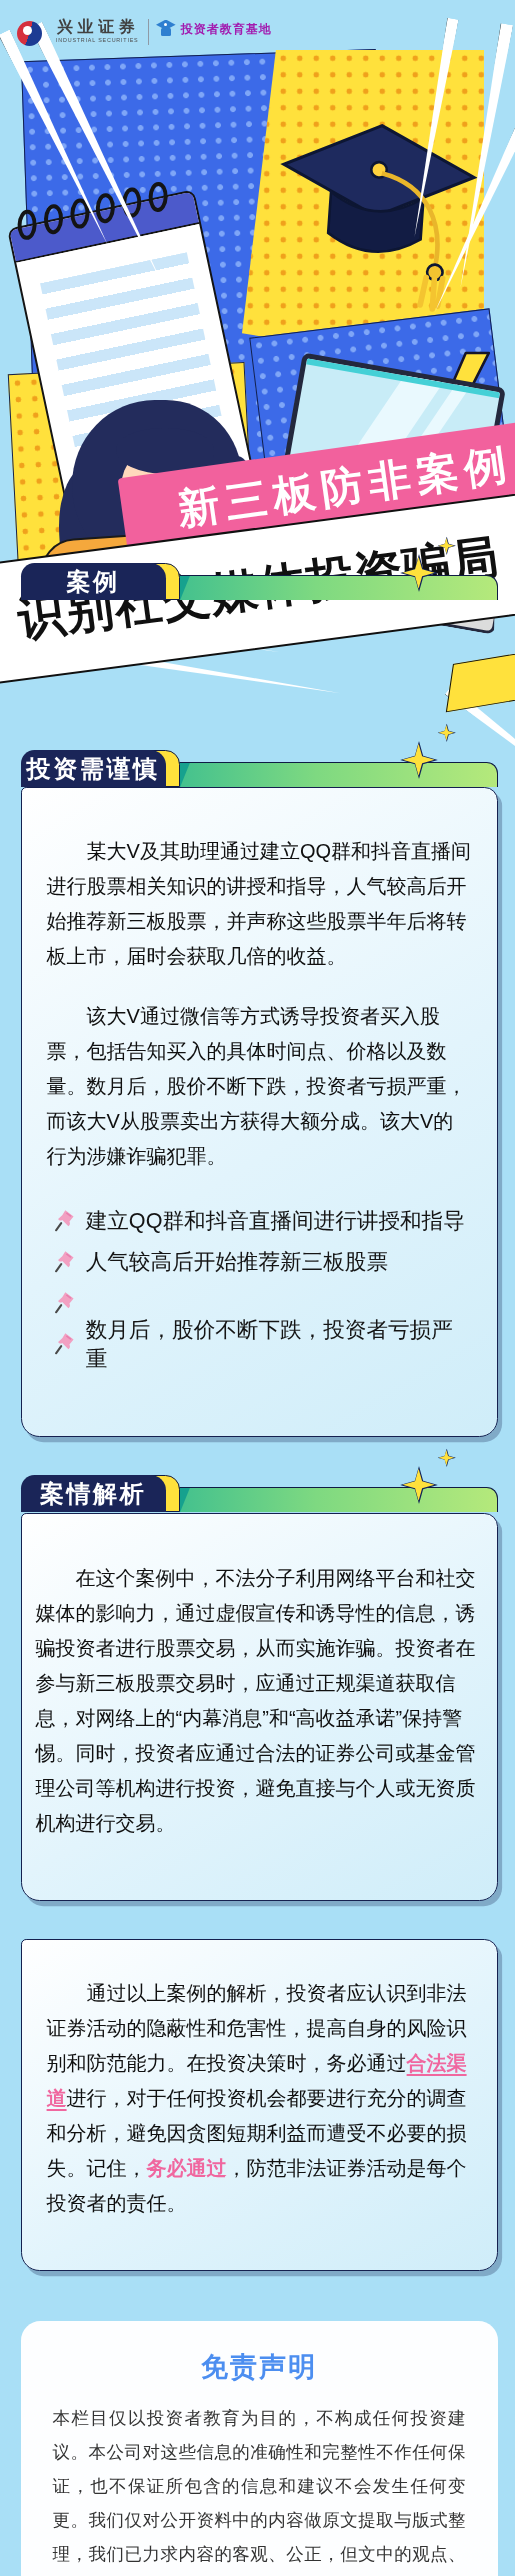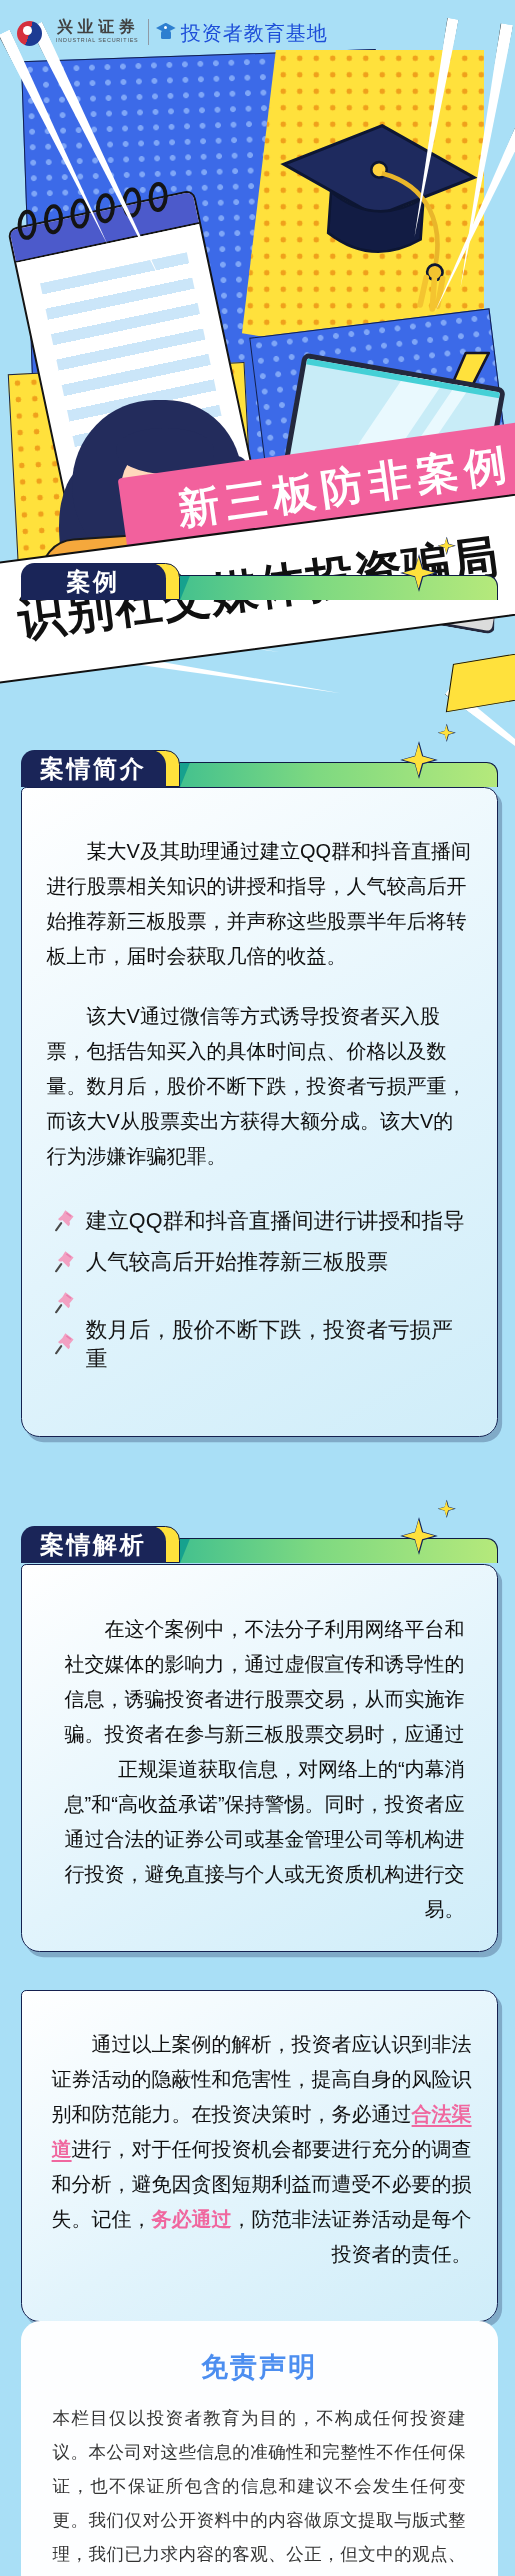--- a/index.html
+++ b/index.html
@@ -14,21 +14,21 @@
     border-radius:50%;background:#fff;}
   .brand-cn{position:absolute;left:57px;top:16.5px;font-size:16px;font-weight:bold;color:#414141;letter-spacing:4.6px;}
   .brand-en{position:absolute;left:56px;top:37px;font-size:5.4px;color:#4d4d4d;letter-spacing:0.8px;}
   .topbar-divider{position:absolute;left:148px;top:18.5px;width:1px;height:26px;background:#8f9aa6;}
   .badge{position:absolute;left:156px;top:19.6px;display:flex;align-items:center;gap:5.2px;}
   .cap-icon{width:19.6px;height:20.6px;position:relative;}
   .cap-icon .board{position:absolute;left:0;top:0;width:19.6px;height:10.3px;background:#2E7FD0;
     clip-path:polygon(50% 0,100% 50%,50% 100%,0 50%);}
   .cap-icon .base{position:absolute;left:4.6px;top:8.2px;width:10.3px;height:8.2px;background:#2E7FD0;border-radius:1.5px;}
   .cap-icon .dot{position:absolute;left:8.2px;top:3.1px;width:3.1px;height:3.1px;border-radius:50%;background:#fff;}
-  .badge-text{font-size:20px;font-weight:normal;color:#1d4ed8;letter-spacing:1px;}
+  .badge-text{font-size:12px;font-weight:bold;color:#a21caf;letter-spacing:1px;}
 
   
   .hero{position:absolute;left:0;top:49px;width:515px;height:520px;z-index:2;}
   .dot-panel{position:absolute;border:1.5px solid #13214E;}
   .panel-blue-1{left:28px;top:6.2px;width:355px;height:412px;transform:rotate(-2deg);
     background-color:#3C6AE8;background-image:radial-gradient(#7FA6F7 2.6px,transparent 3.1px);background-size:15.5px 15.5px;}
   .panel-yellow-1{left:242px;top:1px;width:242px;height:322px;border:none;
     clip-path:polygon(14% 0,100% 0,100% 100%,0 88%);
     background-color:#FFE13C;background-image:radial-gradient(#F0A11C 2.6px,transparent 3.1px);background-size:16.5px 16.5px;}
   .panel-yellow-2{left:13px;top:319px;width:237px;height:206px;transform:rotate(-3deg);
@@ -131,22 +131,22 @@
   .sec-brief{top:750px;height:690px;}
   .sec-brief .card{top:37px;height:650px;padding:46px 25px 0;}
   .body-para{font-size:20px;line-height:35px;color:#101010;text-indent:2em;margin:0;}
   .body-para + .body-para{margin-top:25px;}
   .bullets{list-style:none;margin:26px 0 0;padding:0 0 0 7.2px;}
   .bullets li{display:flex;align-items:center;gap:11.3px;height:41px;}
   .bullets li span{font-size:21.6px;color:#151515;}
   .pin{width:20.6px;height:23px;flex:0 0 20.6px;}
 
   
-  .sec-analysis{top:1526px;height:804px;text-align:right;}
-  .sec-analysis .card1{top:38px;height:388px;padding:47px 32px 0;}
+  .sec-analysis{top:1475px;height:804px;}
+  .sec-analysis .card1{top:38px;height:388px;padding:47px 14px 0;}
   .sec-analysis .card2{top:464px;height:332px;padding:36px 25px 0;}
   .hl{color:#F0679F;font-weight:bold;}
   .hl-u{text-decoration:underline;text-underline-offset:4.1px;}
 
   
   .disc-card{position:absolute;left:20.6px;top:2321px;width:477px;height:470px;background:#FDFEFF;border-radius:19.6px;z-index:10;}
   .disc-title{margin-top:28px;text-align:center;font-size:27px;font-weight:bold;color:#4C8EF0;letter-spacing:2.1px;}
   .disc-body{margin:15.5px 32px 0;font-size:17.5px;line-height:34px;color:#333;text-align:justify;}
 </style>
 </head>
@@ -264,21 +264,21 @@
       </div>
     <div class="spark" style="left:418px;top:-25px;width:15.5px;height:15.5px;">
         <i></i>
         <b></b>
       </div>
   </div>
 
   <div class="sec sec-brief">
     <div class="fold"></div>
     <div class="tab">
-        <span>案情简介</span>
+        <span>投资需谨慎</span>
       </div>
     <div class="bar"></div>
     <div class="spark" style="left:382px;top:-6.2px;width:32px;height:32px;">
         <i></i>
         <b></b>
       </div>
     <div class="spark" style="left:418px;top:-25px;width:15.5px;height:15.5px;">
         <i></i>
         <b></b>
       </div>

